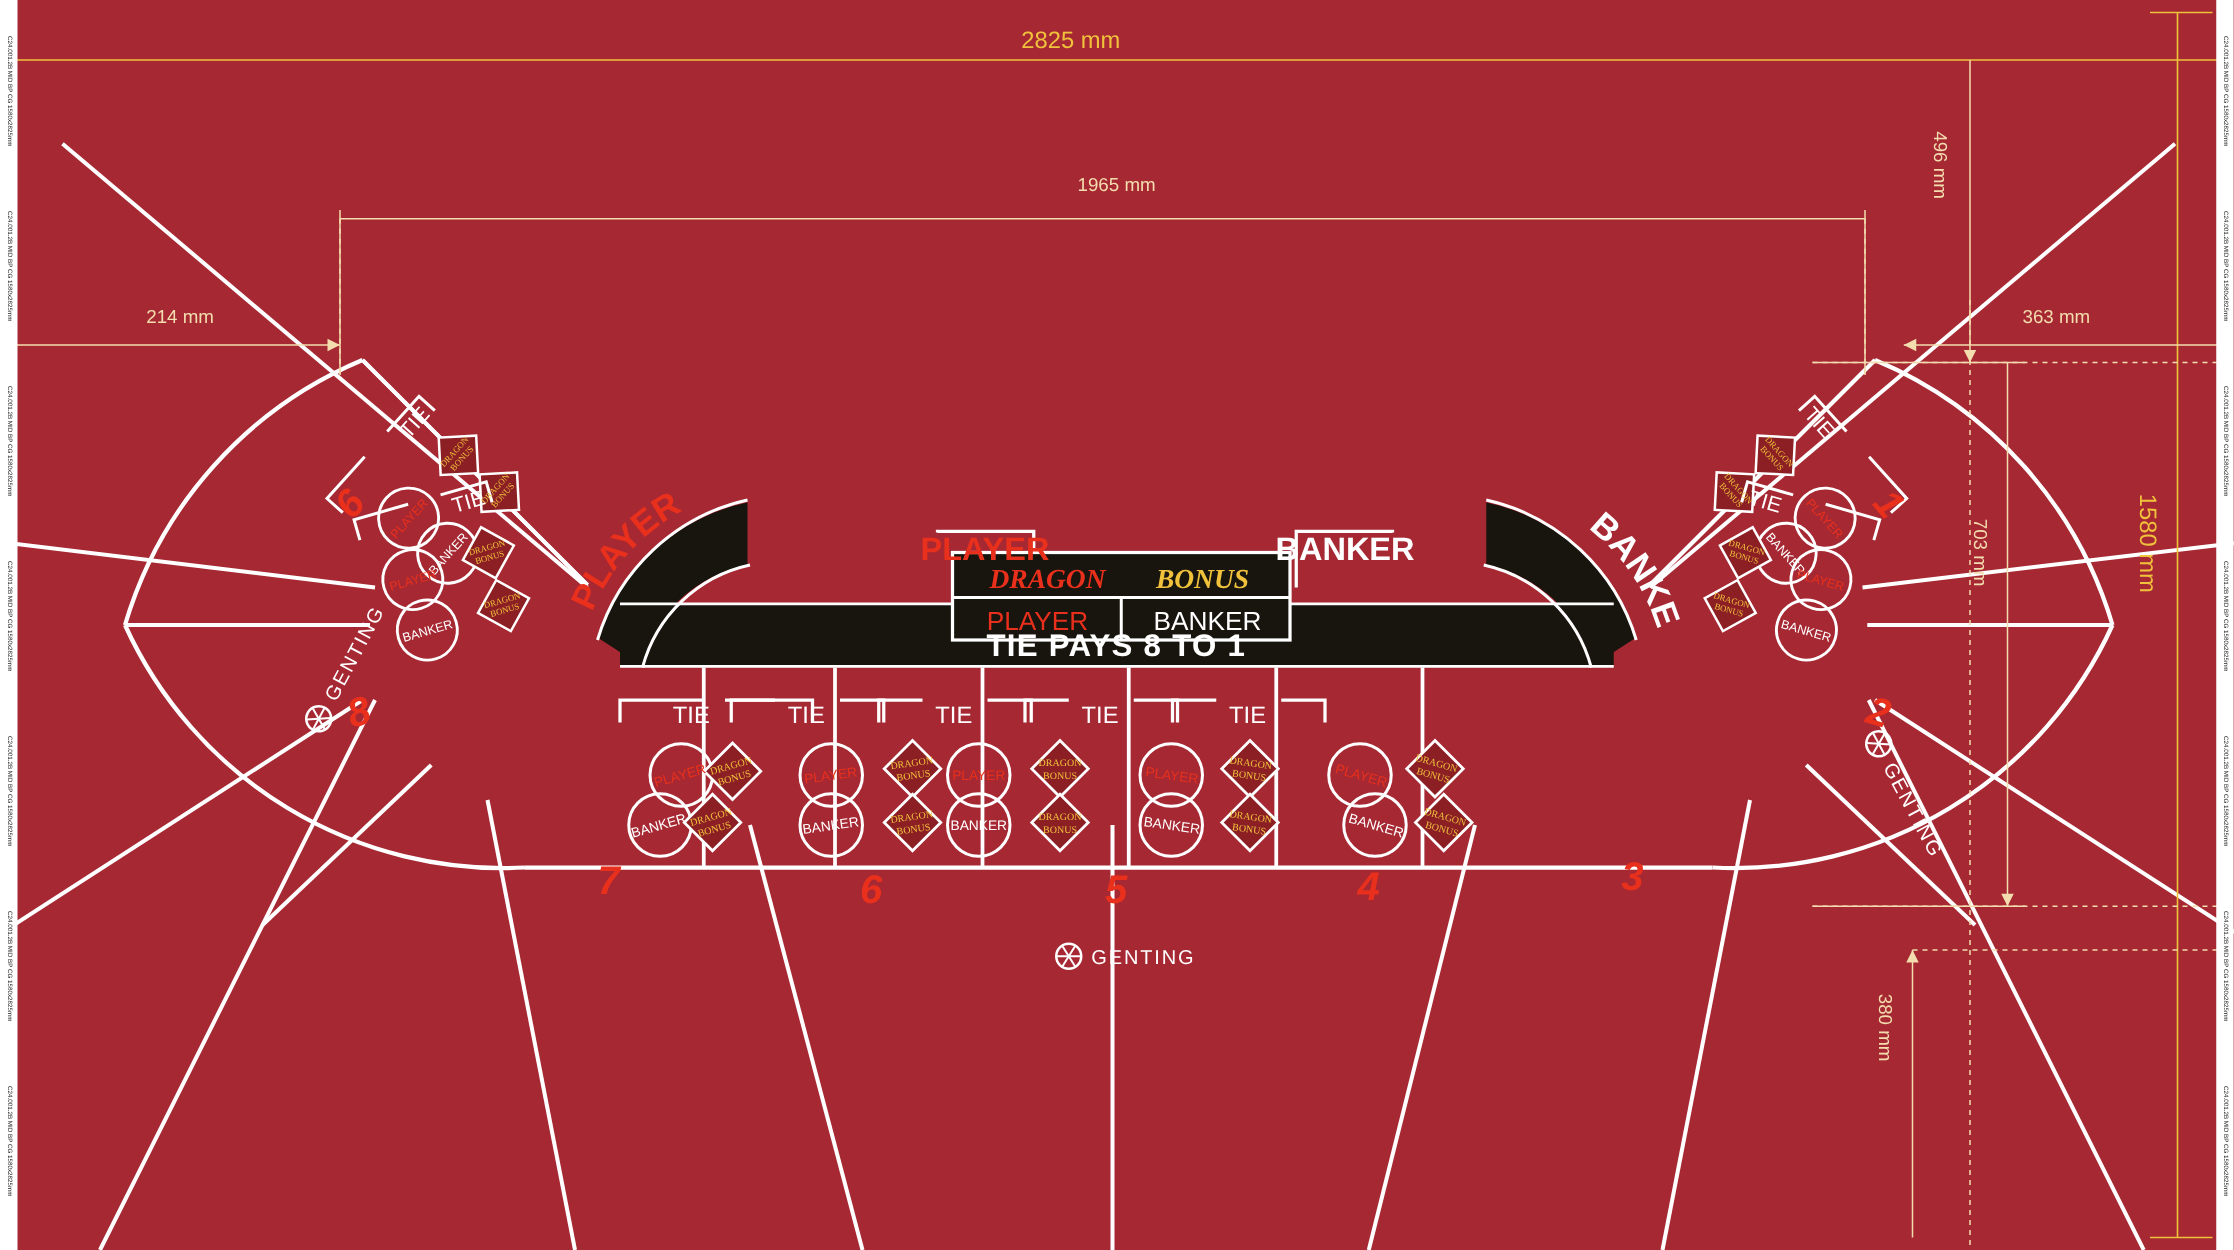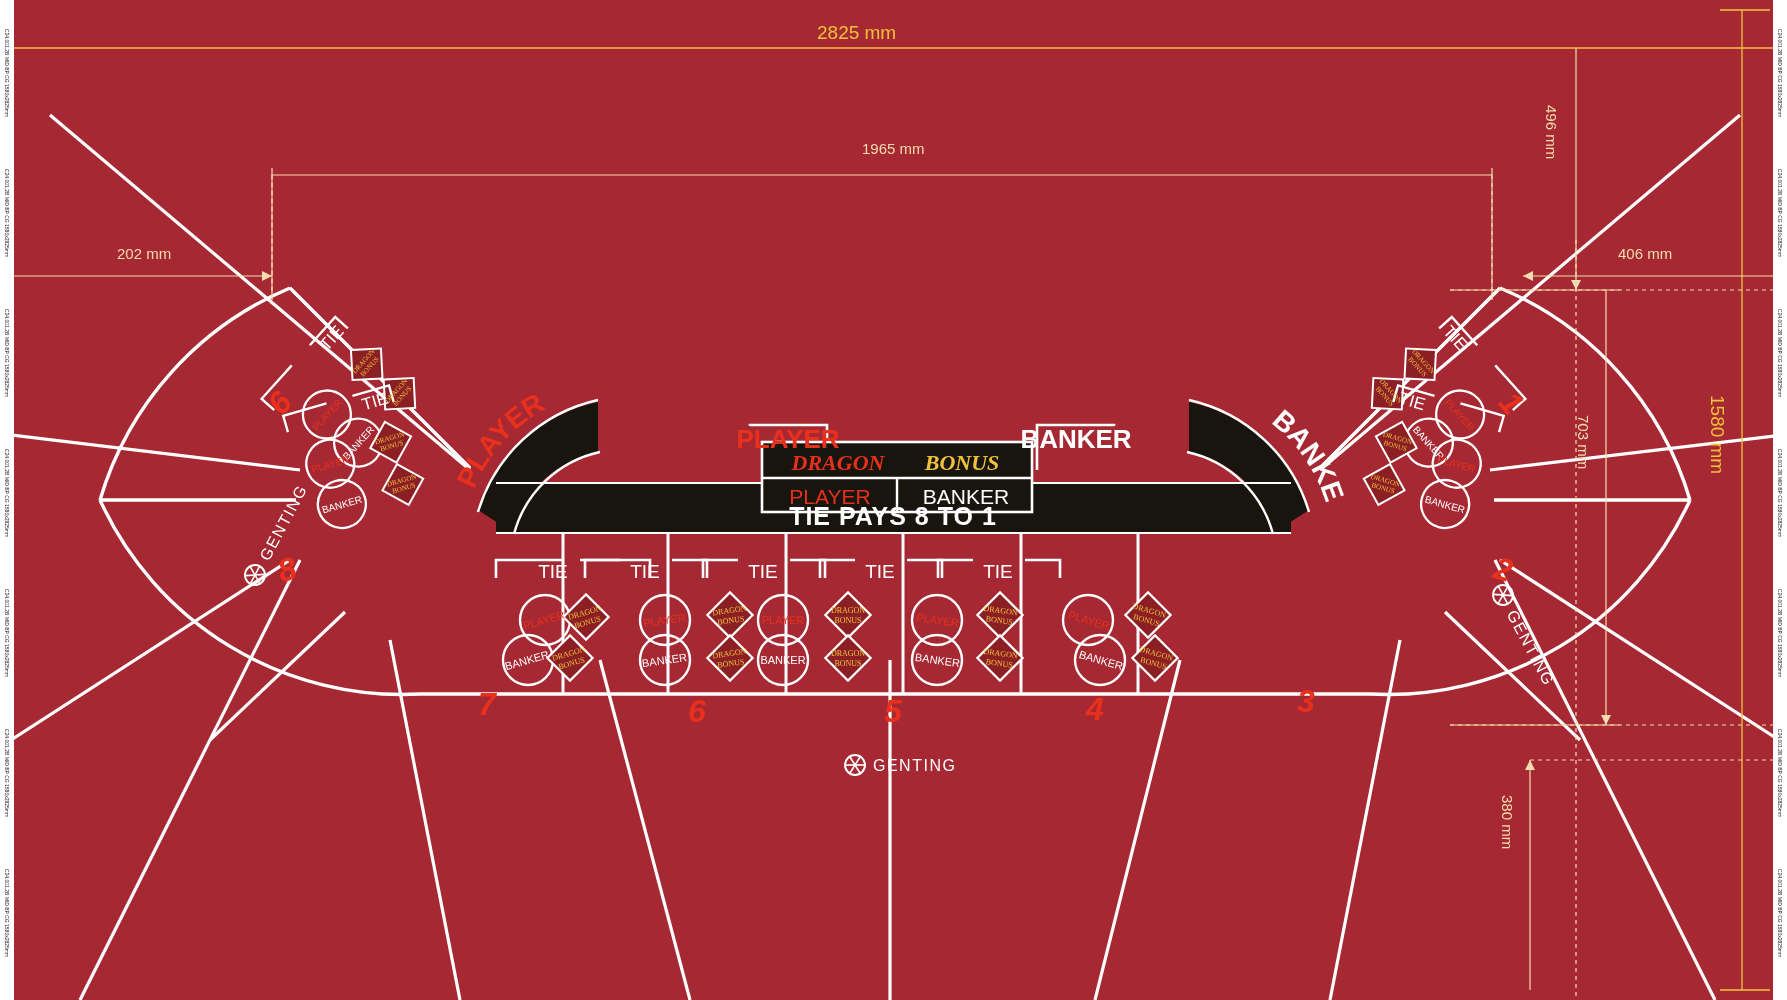--- a/index.html
+++ b/index.html
@@ -454,23 +454,23 @@
         <text x="18" y="6" font-family="Liberation Sans, sans-serif" font-size="16" fill="#ffffff" letter-spacing="1.5">GENTING</text>
       </g>
 
     </g>
   </svg>
 
   <div class="dimtext big" style="left:817px;top:12px;margin-top:10px;">2825 mm</div>
 
   <div class="dimtext pale" style="left:862px;top:140px;">1965 mm</div>
 
-  <div class="dimtext pale" style="left:117px;top:245px;">202 mm</div>
-
-  <div class="dimtext pale" style="left:1618px;top:245px;">406 mm</div>
+  <div class="dimtext pale" style="left:117px;top:245px;">214 mm</div>
+
+  <div class="dimtext pale" style="left:1618px;top:245px;">363 mm</div>
 
   <div class="dimtext pale vert" style="left:1560px;top:105px;transform:rotate(90deg);transform-origin:left top;">496 mm</div>
 
   <div class="dimtext pale vert" style="left:1592px;top:415px;transform:rotate(90deg);transform-origin:left top;">703 mm</div>
 
   <div class="dimtext pale vert" style="left:1516px;top:795px;transform:rotate(90deg);transform-origin:left top;">380 mm</div>
 
   <div class="dimtext big vert" style="left:1728px;top:395px;transform:rotate(90deg);transform-origin:left top;">1580 mm</div>
 
   <div class="edgestrip left">

